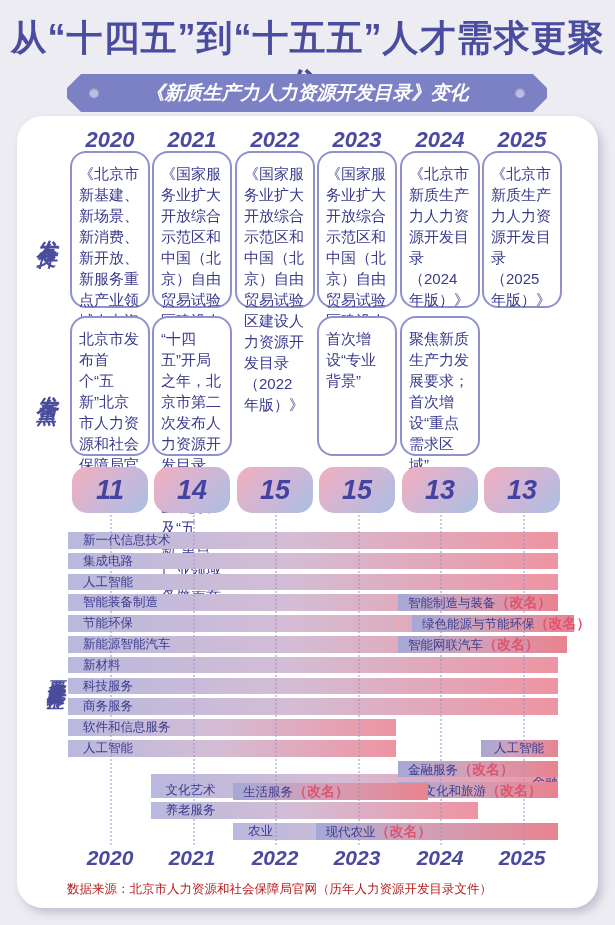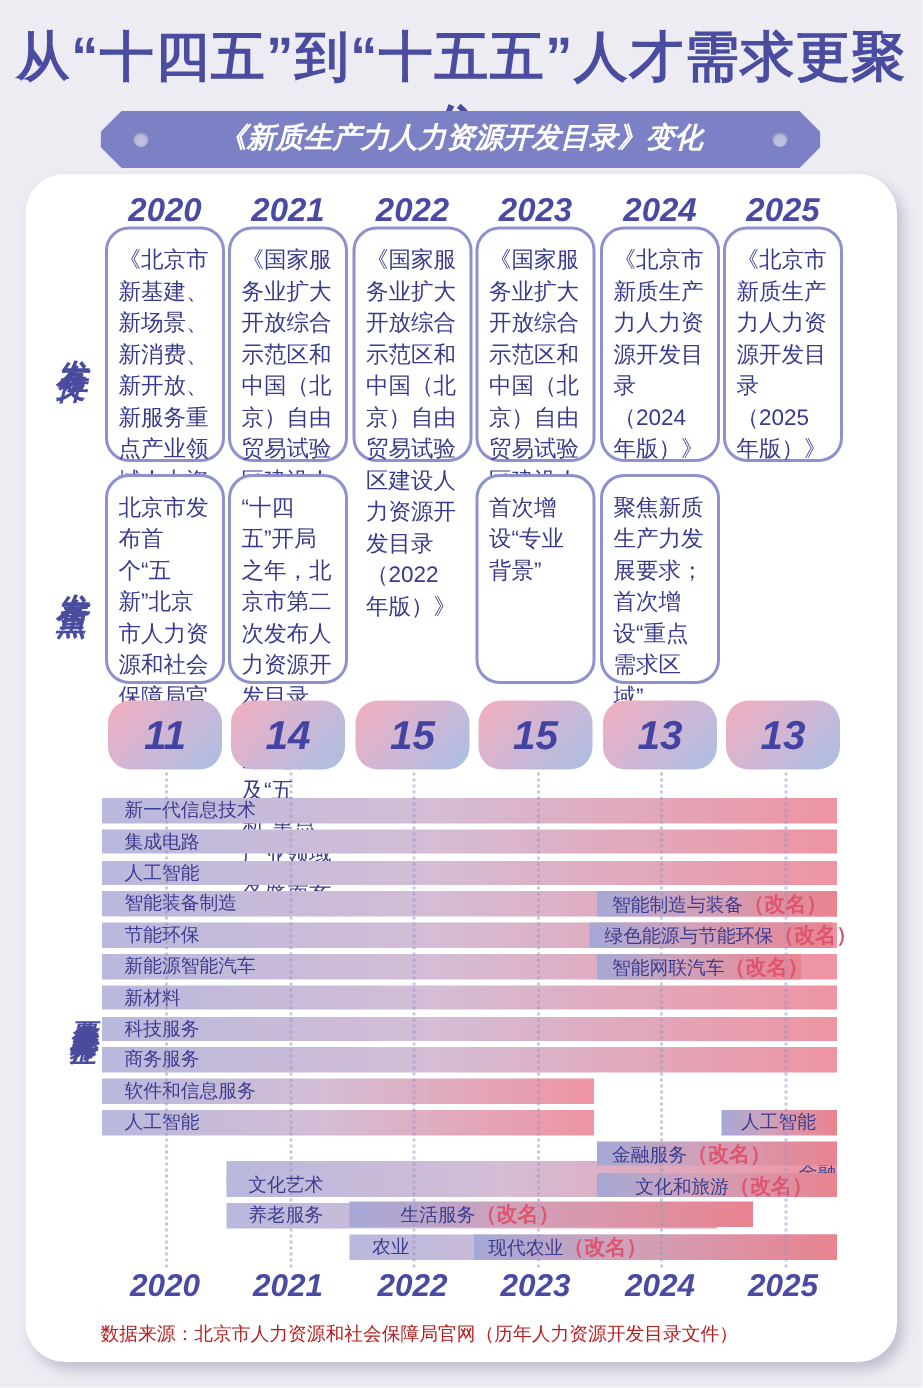--- a/index.html
+++ b/index.html
@@ -152,27 +152,27 @@
       </div>
       <div class="bar" style="left: 51px; top: 478.4px; width: 489.5px;">
         <span class="blabel">智能装备制造</span>
       </div>
       <div class="bar seg" style="left: 381px; top: 478.4px; width: 159.5px;">
         <span class="blabel" style="padding-left: 10px;">智能制造与装备<span class="tag">（改名）</span></span>
       </div>
       <div class="bar" style="left: 51px; top: 499.2px; width: 489.5px;">
         <span class="blabel">节能环保</span>
       </div>
-      <div class="bar seg" style="left: 376px; top: 499.2px; width: 162px;">
+      <div class="bar seg" style="left: 395px; top: 499.2px; width: 162px;">
         <span class="blabel" style="padding-left: 10px;">绿色能源与节能环保<span class="tag">（改名）</span></span>
       </div>
       <div class="bar" style="left: 51px; top: 520px; width: 489.5px;">
         <span class="blabel">新能源智能汽车</span>
       </div>
-      <div class="bar seg" style="left: 381px; top: 520px; width: 136px;">
+      <div class="bar seg" style="left: 381px; top: 520px; width: 169px;">
         <span class="blabel" style="padding-left: 10px;">智能网联汽车<span class="tag">（改名）</span></span>
       </div>
       <div class="bar" style="left: 51px; top: 540.8px; width: 489.5px;">
         <span class="blabel">新材料</span>
       </div>
       <div class="bar" style="left: 51px; top: 561.6px; width: 489.5px;">
         <span class="blabel">科技服务</span>
       </div>
       <div class="bar" style="left: 51px; top: 582.4px; width: 489.5px;">
         <span class="blabel">商务服务</span>
@@ -194,21 +194,21 @@
       </div>
       <div class="bar" style="left: 133.5px; top: 665.6px; width: 407px;">
         <span class="blabel">文化艺术</span>
       </div>
       <div class="bar seg" style="left: 381px; top: 665.6px; width: 159.5px;">
         <span class="blabel" style="padding-left: 10px; text-align: center;">文化和旅游<span class="tag">（改名）</span></span>
       </div>
       <div class="bar" style="left: 133.5px; top: 686.4px; width: 327.5px;">
         <span class="blabel">养老服务</span>
       </div>
-      <div class="bar seg" style="left: 216px; top: 685px; width: 245px; padding-left: 24px;">
+      <div class="bar seg" style="left: 216px; top: 667px; width: 195px;">
         <span class="blabel" style="padding-left: 10px;">生活服务<span class="tag">（改名）</span></span>
       </div>
       <div class="bar" style="left: 216px; top: 707.2px; width: 324.5px;">
         <span class="blabel">农业</span>
       </div>
       <div class="bar seg" style="left: 298.5px; top: 707.2px; width: 242px;">
         <span class="blabel" style="padding-left: 10px;">现代农业<span class="tag">（改名）</span></span>
       </div>
     </div>
 

